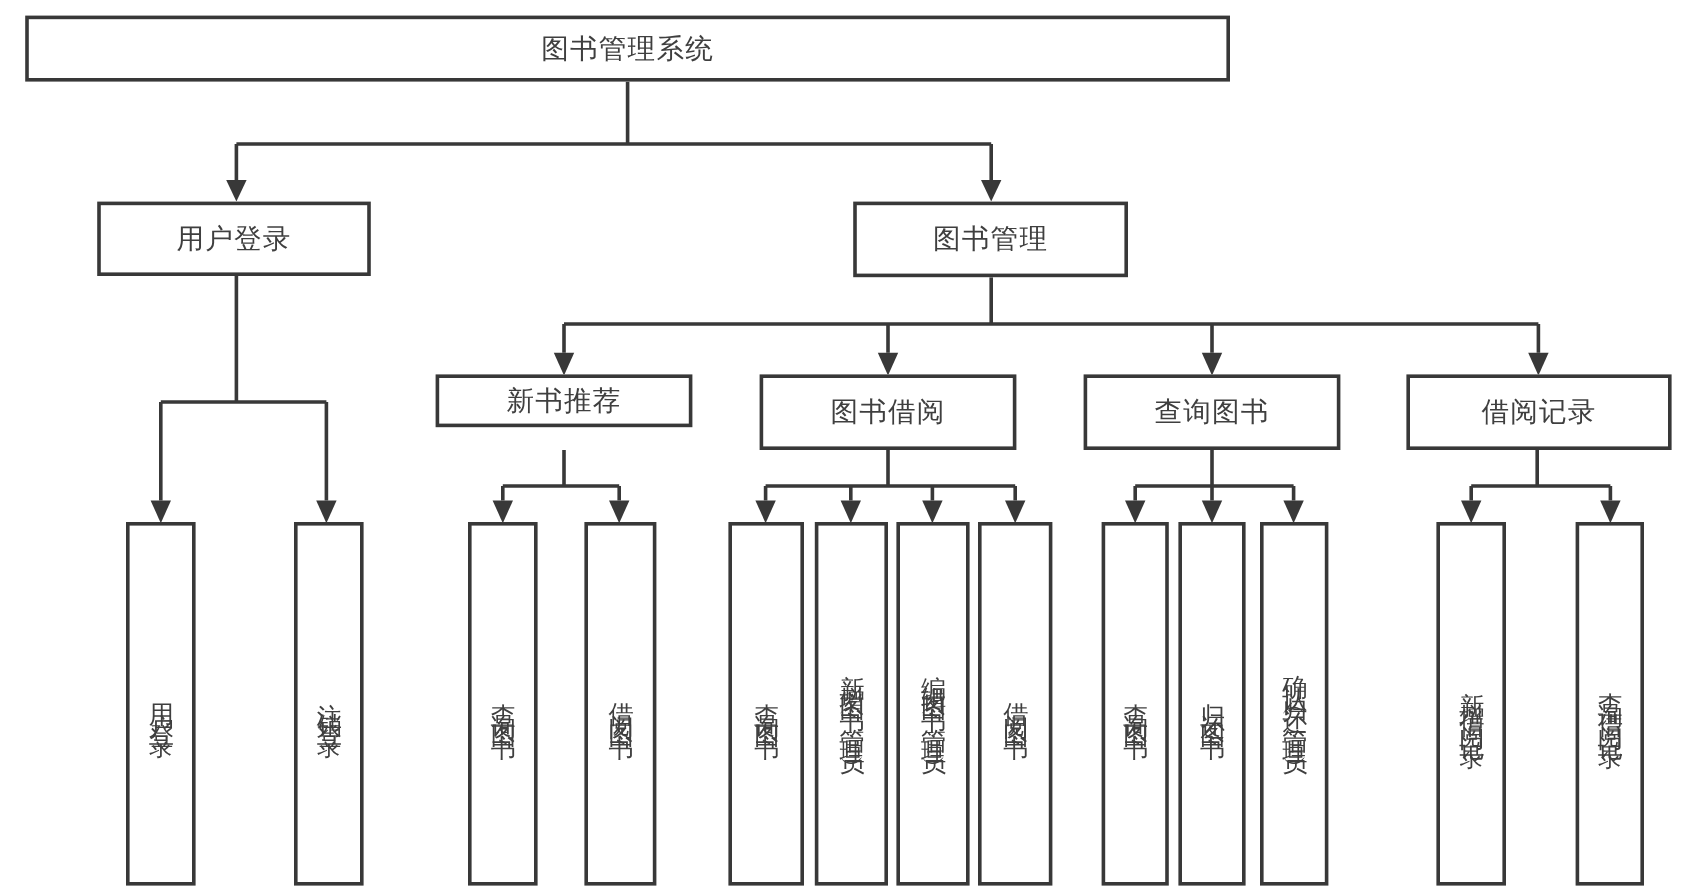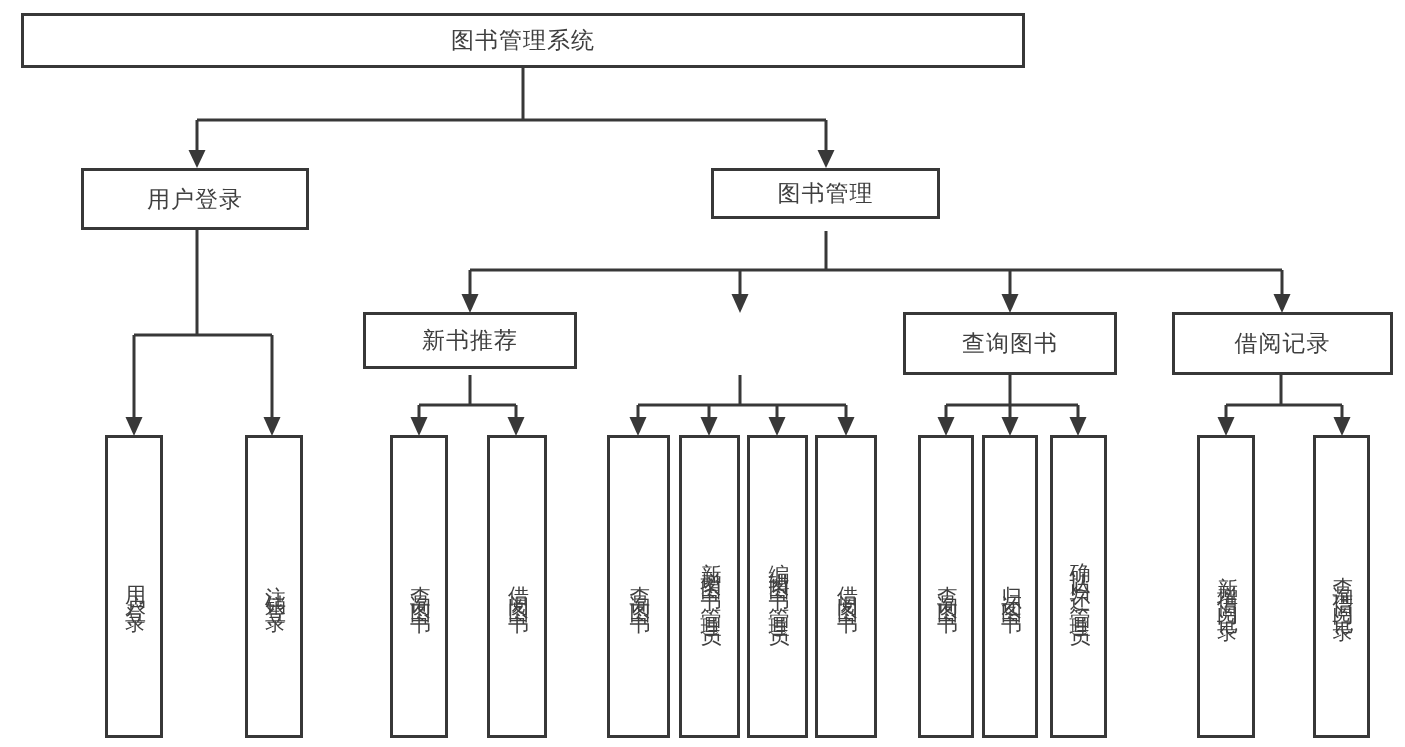--- a/index.html
+++ b/index.html
@@ -6,21 +6,21 @@
     --line:#383838;
     --text:#3f3f3f;
     --wm:#a6a6aa;
     --bg:#ffffff;
   }
   html,body{margin:0;padding:0;background:#fff;}
   .canvas{
     position:relative;
     width:1405px;height:747px;
     background:var(--bg);
-    font-family:Liberation Mono, monospace;
+    font-family:Liberation Serif, serif;
     overflow:hidden;
   }
   svg.connectors{position:absolute;left:0;top:0;z-index:1;}
   svg.connectors path{stroke:var(--line);stroke-width:3;fill:none;}
   svg.connectors polygon{fill:var(--line);stroke:none;}
   .node{
     position:absolute;
     box-sizing:border-box;
     border:3px solid var(--line);
     background:#fff;
@@ -100,26 +100,29 @@
     </g>
   </svg>
 
   <div class="node h-label" style="left:21px;top:13px;width:1004px;height:55px">
     <span>图书管理系统</span>
   </div>
 
   <div class="node h-label" style="left:81px;top:168px;width:228px;height:62px">
     <span>用户登录</span>
   </div>
-  <div class="node h-label" style="left:711px;top:168px;width:229px;height:51px">
+  <div class="node h-label" style="left:711px;top:168px;width:229px;height:63px">
     <span>图书管理</span>
   </div>
 
-  <div class="node h-label" style="left:363px;top:312px;width:214px;height:57px">
+  <div class="node h-label" style="left:363px;top:312px;width:214px;height:44px">
     <span>新书推荐</span>
+  </div>
+  <div class="node h-label" style="left:633px;top:312px;width:214px;height:63px">
+    <span>图书借阅</span>
   </div>
   <div class="node h-label" style="left:903px;top:312px;width:214px;height:63px">
     <span>查询图书</span>
   </div>
   <div class="node h-label" style="left:1172px;top:312px;width:221px;height:63px">
     <span>借阅记录</span>
   </div>
 
   <div class="node leaf" style="left:105px;width:58px">
     <span>用户登录</span>

